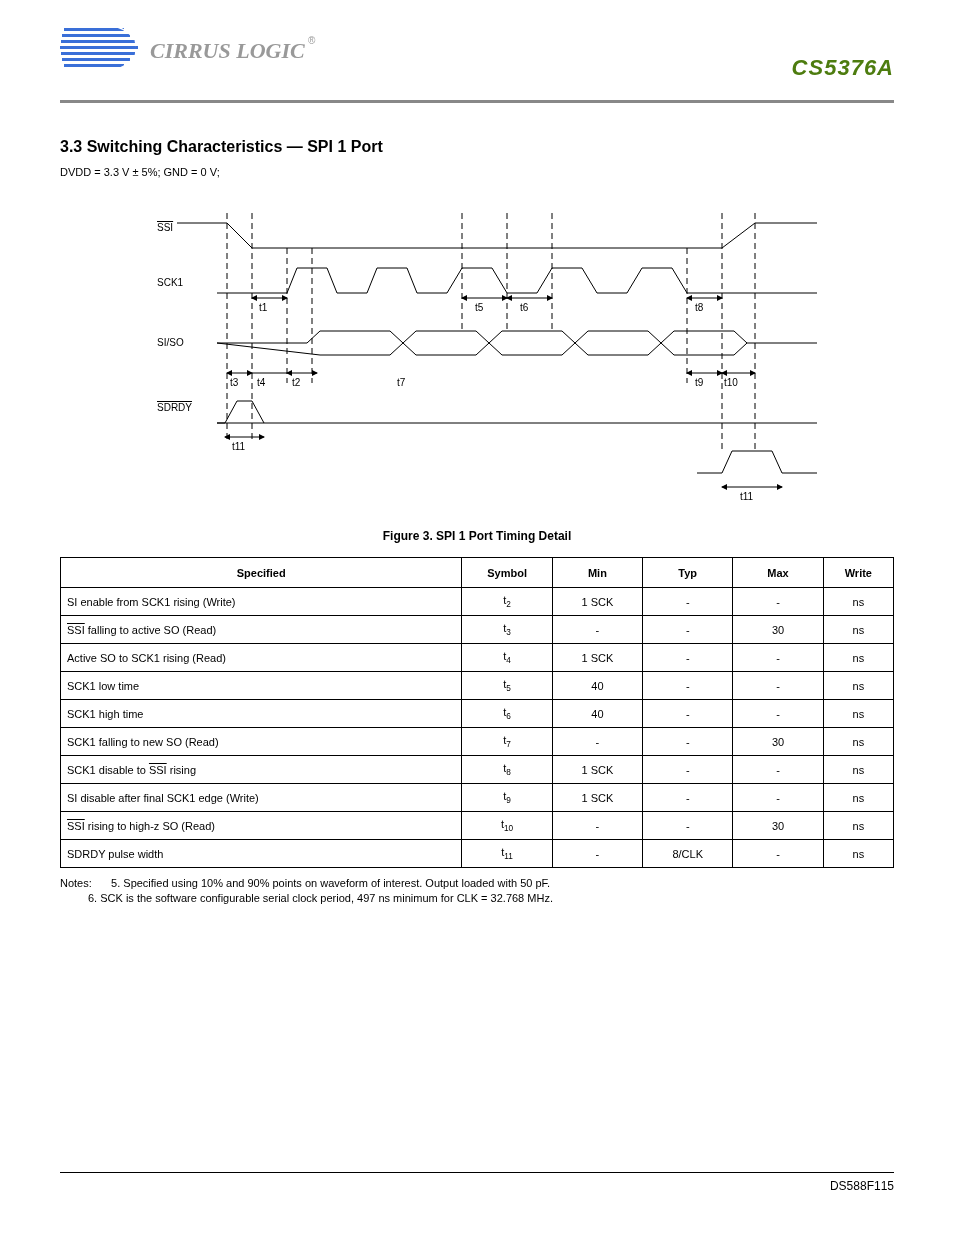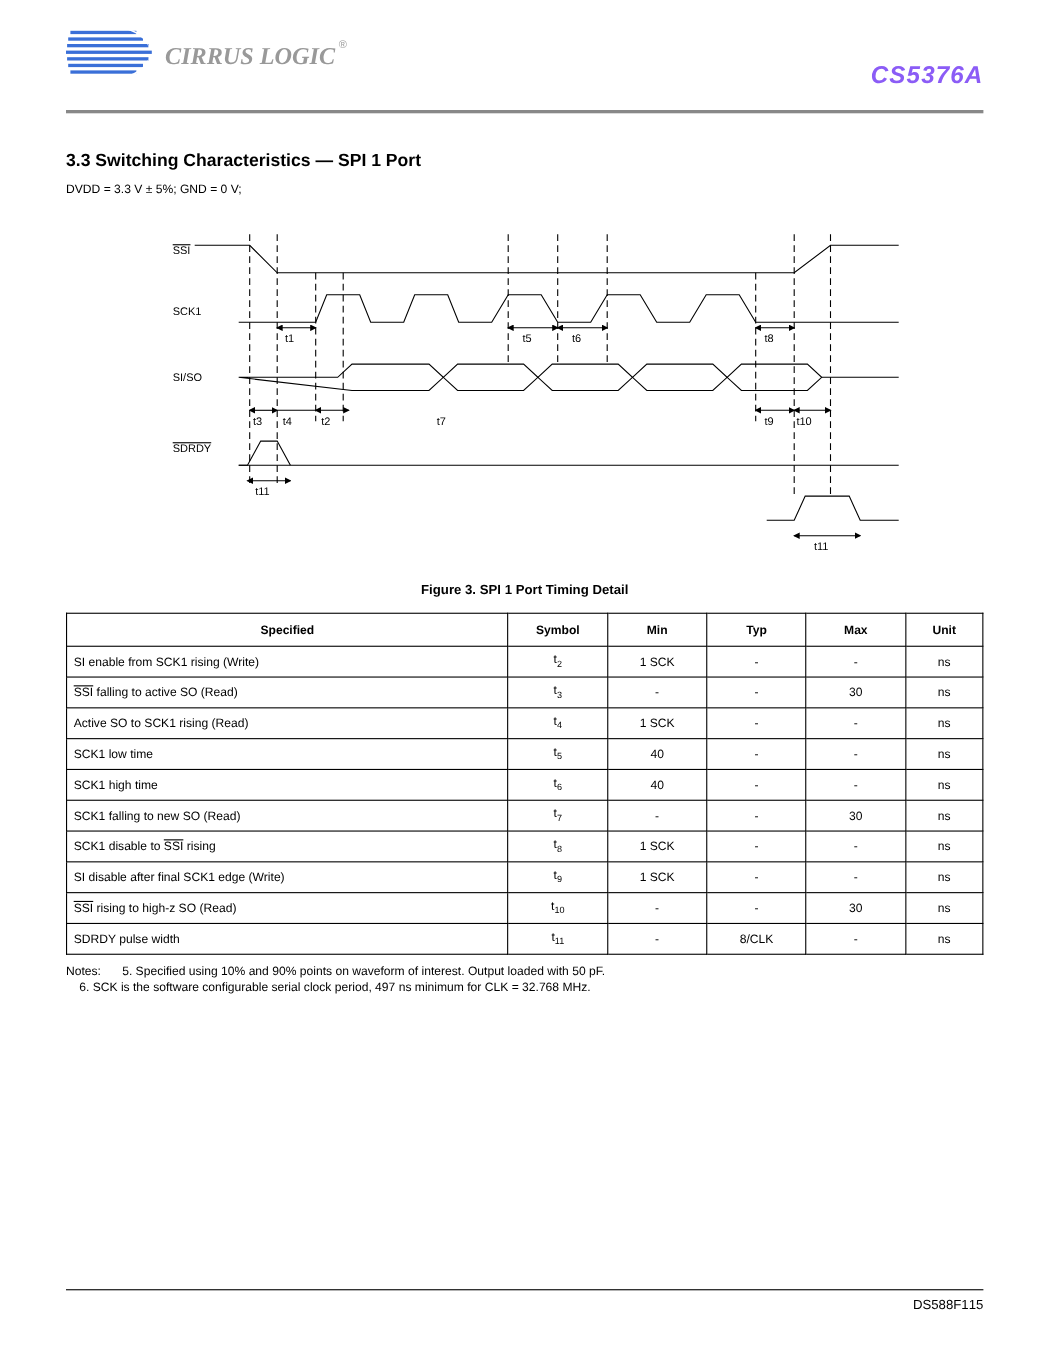--- a/index.html
+++ b/index.html
@@ -22,21 +22,21 @@
     align-items: center;
   }
   .logo-svg { width: 270px; height: 55px; }
   .part-no {
     position: absolute;
     right: 60px;
     top: 55px;
     font-size: 22px;
     font-weight: bold;
     font-style: italic;
-    color: #8b5cf6;
+    color: #4d7c0f;
     letter-spacing: 1px;
   }
   .hr-rule {
     margin: 0 60px;
     height: 3px;
     background: #888;
   }
   .section-title {
     font-family: Arial, Helvetica, sans-serif;
     font-weight: bold;
@@ -79,21 +79,21 @@
     height: 30px;
   }
   .spec-table td.center { text-align: center; }
   .over { text-decoration: overline; }
   .notes {
     margin: 8px 60px 0 60px;
     font-size: 11px;
     line-height: 1.4;
   }
   .notes .nlabel { display: inline-block; width: 48px; }
-  .notes p { margin-left: 32px; text-indent: -20px; }
+  .notes p { margin-left: 48px; text-indent: -20px; }
   .notes p.first { text-indent: 0; margin-left: 0; }
   .footer {
     position: absolute;
     bottom: 42px;
     left: 60px;
     right: 60px;
   }
   .foot-rule { height: 1px; background: #000; margin-bottom: 6px; }
   .foot-row { display: flex; justify-content: flex-end; font-size: 12px; }
   sub { font-size: 0.75em; }
@@ -210,21 +210,21 @@
 <div class="figure-caption">Figure 3.  SPI 1 Port Timing Detail</div>
 
 <table class="spec-table">
   <thead>
     <tr>
       <th style="width:400px">Specified</th>
       <th style="width:90px">Symbol</th>
       <th style="width:90px">Min</th>
       <th style="width:90px">Typ</th>
       <th style="width:90px">Max</th>
-      <th style="width:70px">Unit</th>
+      <th style="width:70px">Write</th>
     </tr>
   </thead>
   <tbody id="tbody">
       <tr>
         <td>SI enable from SCK1 rising (Write)</td>
         <td class="center">t<sub>2</sub></td>
         <td class="center">1 SCK</td>
         <td class="center">-</td>
         <td class="center">-</td>
         <td class="center">ns</td>

